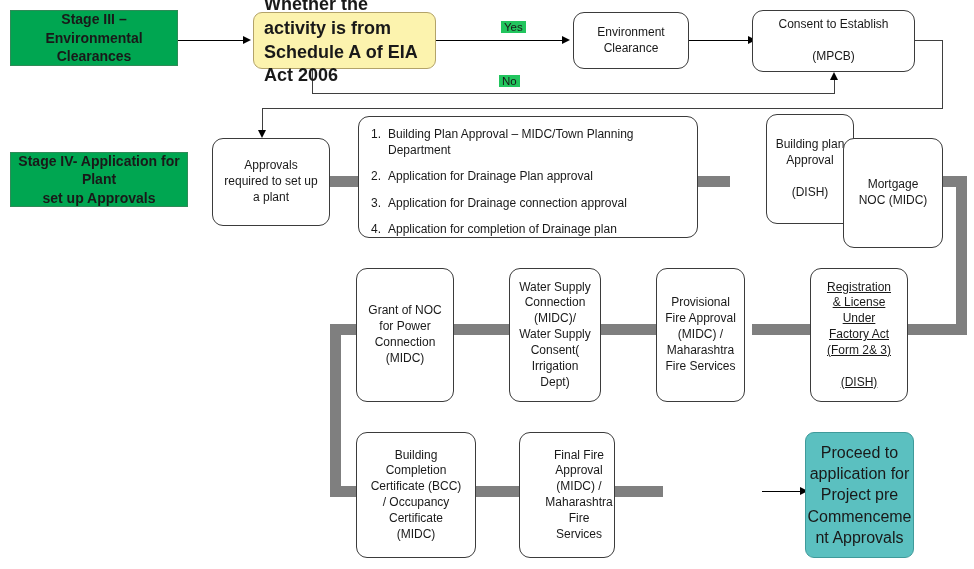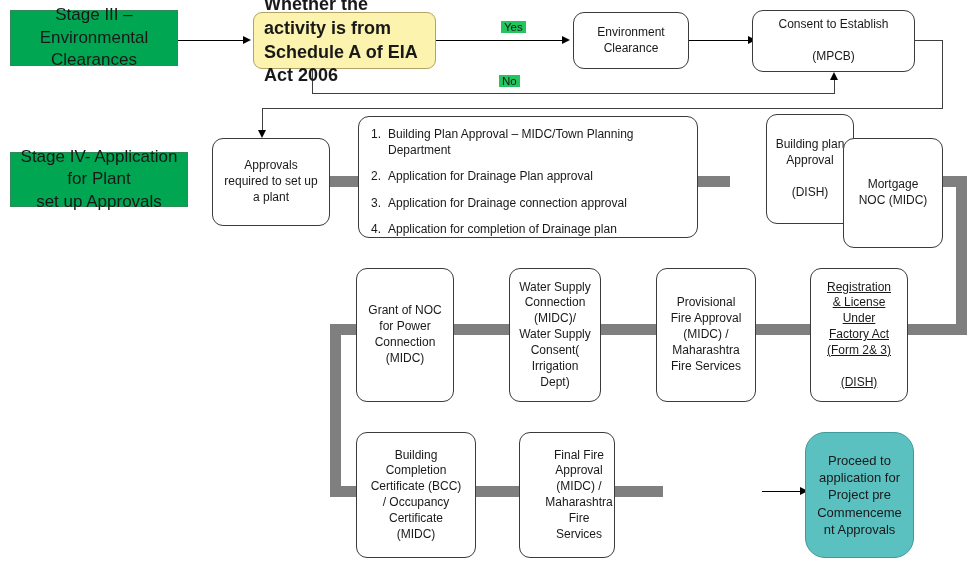--- a/index.html
+++ b/index.html
@@ -3,29 +3,29 @@
 <meta charset="utf-8">
 <style>
   html,body{margin:0;padding:0;background:#ffffff;}
   body{font-family:"Liberation Sans", sans-serif;}
   #canvas{position:relative;width:974px;height:569px;background:#ffffff;overflow:hidden;}
 
   .node{position:absolute;box-sizing:border-box;display:flex;align-items:center;justify-content:center;
         text-align:center;color:#191919;line-height:1.32;z-index:5;}
   .node .txt{display:block;width:100%;padding:0 4px;white-space:pre-line;}
 
-  .stage-box{background:#00A651;border:1px solid #2E8B57;font-size:17px;}
+  .stage-box{background:#00A651;border:1px solid #2E8B57;font-size:14px;font-weight:bold;}
   .decision-box{background:#FCF3AE;border:1.2px solid #B3A369;border-radius:9px;
                 font-size:18px;font-weight:bold;justify-content:flex-start;text-align:left;}
   .decision-box .txt{padding-left:10px;}
   .proc-box{background:#ffffff;border:1.1px solid #3b3b3b;border-radius:11px;font-size:12px;}
   .list-box{background:#ffffff;border:1.1px solid #3b3b3b;border-radius:11px;font-size:12px;
             justify-content:flex-start;align-items:flex-start;text-align:left;}
   .gray-box{background:#D0CECE;border:1px solid #8e8c8c;border-radius:11px;font-size:12px;}
-  .teal-box{background:#5BC0C0;border:1px solid #3f9a9a;border-radius:20px;font-size:13px;}
+  .teal-box{background:#5BC0C0;border:1px solid #3f9a9a;border-radius:9px;font-size:16px;}
 
   .olist{margin:0;padding:10px 8px 0 12px;width:100%;box-sizing:border-box;}
   .oitem{display:flex;margin-bottom:11px;font-size:12px;color:#191919;line-height:1.3;}
   .oitem .num{flex:0 0 auto;width:17px;}
   .oitem .lbl{flex:1 1 auto;}
 
   
   .ln{position:absolute;background:#000000;z-index:2;}
   .lh{height:1.3px;}
   
@@ -156,21 +156,21 @@
 Connection
 (MIDC)/
 Water Supply
 Consent(
 Irrigation
 Dept)</span>
   </div>
 
   <div class="gl" style="left:597px;top:324px;width:66px;height:11px;"></div>
 
-  <div class="node proc-box" style="left:656px;top:268px;width:100px;height:134px;">
+  <div class="node proc-box" style="left:656px;top:268px;width:89px;height:134px;">
     <span class="txt">Provisional
 Fire Approval
 (MIDC) /
 Maharashtra
 Fire Services</span>
   </div>
 
   <div class="gl" style="left:752px;top:324px;width:62px;height:11px;"></div>
 
   <div class="node proc-box" style="left:810px;top:268px;width:98px;height:134px;text-decoration:underline;">

